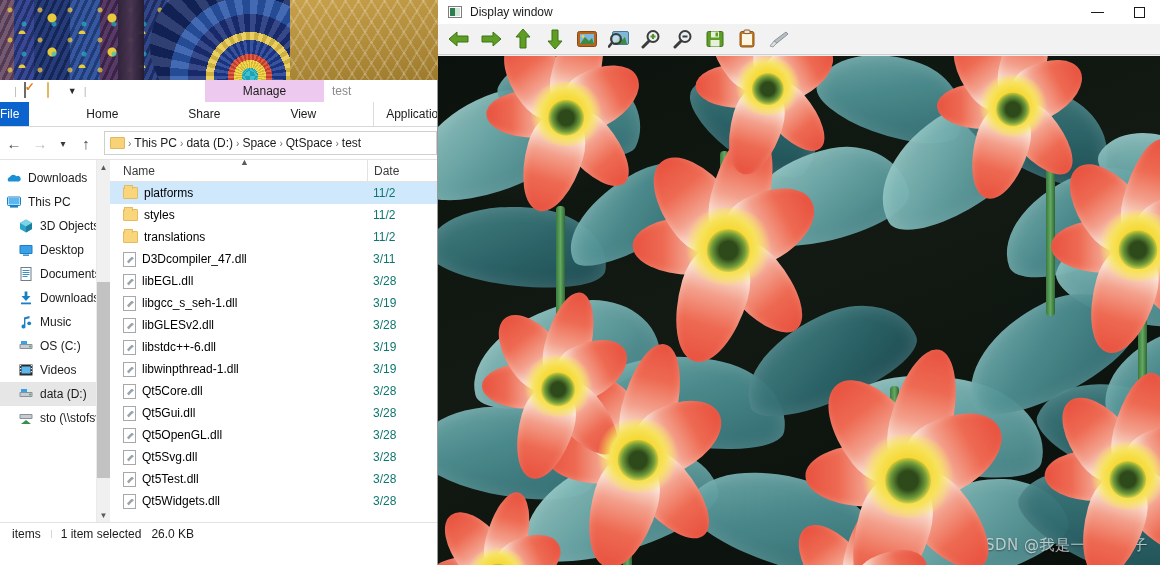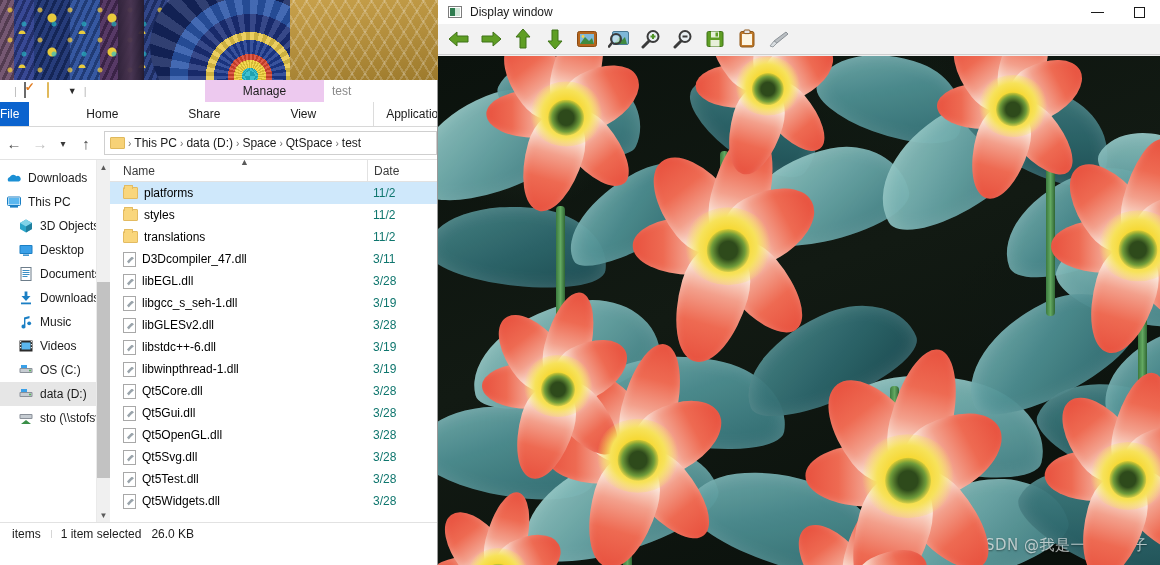--- a/index.html
+++ b/index.html
@@ -438,41 +438,41 @@
           </div>
           <div class="sb-item indent">
             <span class="sb-ico"><svg width="16" height="16" viewBox="0 0 16 16">
                 <path d="M11.5 2 L6 3.4 L6 10.6 a2 2 0 1 0 1.4 1.4 L7.4 5.2 L11.5 4.2 Z" fill="#1b7fc4"></path>
                 <circle cx="11.2" cy="9.3" r="1.9" fill="#1b7fc4"></circle>
               </svg></span>
             <span>Music</span>
           </div>
           <div class="sb-item indent">
             <span class="sb-ico"><svg width="16" height="16" viewBox="0 0 16 16">
+                <rect x="1.5" y="6" width="13" height="5" rx="1" fill="#8a9099"></rect>
+                <rect x="2.5" y="7" width="11" height="3" fill="#c6ccd2"></rect>
+                <rect x="3" y="3" width="6" height="3" fill="#3aa0e8"></rect>
+                <circle cx="12" cy="8.5" r="1" fill="#4fae4f"></circle>
+              </svg></span>
+            <span>OS (C:)</span>
+          </div>
+          <div class="sb-item indent">
+            <span class="sb-ico"><svg width="16" height="16" viewBox="0 0 16 16">
                 <rect x="1.5" y="2.5" width="13" height="11" fill="#2b2b2b"></rect>
                 <rect x="3.5" y="4.5" width="9" height="7" fill="#5bb7ef"></rect>
                 <g fill="#e8e8e8">
                   <rect x="2" y="3" width="1.2" height="1.2"></rect>
                   <rect x="2" y="6" width="1.2" height="1.2"></rect>
                   <rect x="2" y="9" width="1.2" height="1.2"></rect>
                   <rect x="12.8" y="3" width="1.2" height="1.2"></rect>
                   <rect x="12.8" y="6" width="1.2" height="1.2"></rect>
                   <rect x="12.8" y="9" width="1.2" height="1.2"></rect>
                 </g>
               </svg></span>
             <span>Videos</span>
-          </div>
-          <div class="sb-item indent">
-            <span class="sb-ico"><svg width="16" height="16" viewBox="0 0 16 16">
-                <rect x="1.5" y="6" width="13" height="5" rx="1" fill="#8a9099"></rect>
-                <rect x="2.5" y="7" width="11" height="3" fill="#c6ccd2"></rect>
-                <rect x="3" y="3" width="6" height="3" fill="#3aa0e8"></rect>
-                <circle cx="12" cy="8.5" r="1" fill="#4fae4f"></circle>
-              </svg></span>
-            <span>OS (C:)</span>
           </div>
           <div class="sb-item indent selected">
             <span class="sb-ico"><svg width="16" height="16" viewBox="0 0 16 16">
                 <rect x="1.5" y="6" width="13" height="5" rx="1" fill="#8a9099"></rect>
                 <rect x="2.5" y="7" width="11" height="3" fill="#c6ccd2"></rect>
                 <rect x="3" y="3" width="6" height="3" fill="#3aa0e8"></rect>
                 <circle cx="12" cy="8.5" r="1" fill="#4fae4f"></circle>
               </svg></span>
             <span>data (D:)</span>
           </div>

